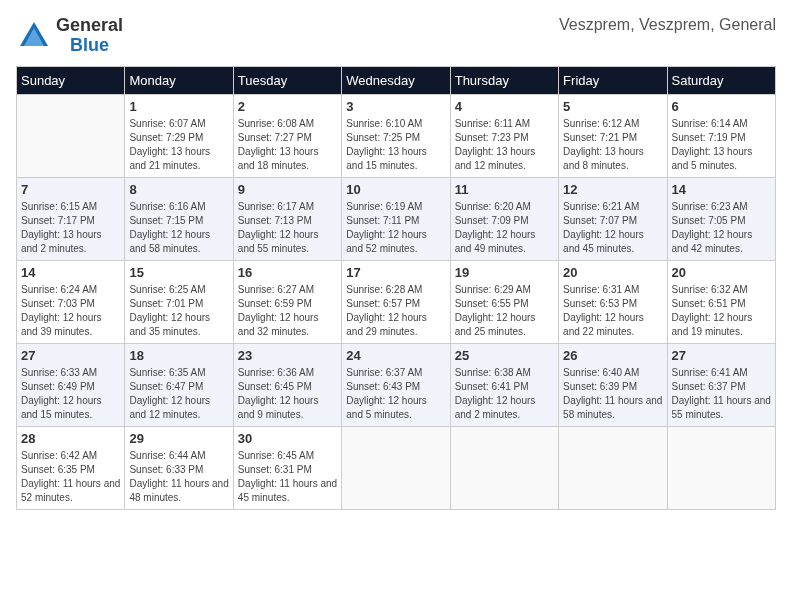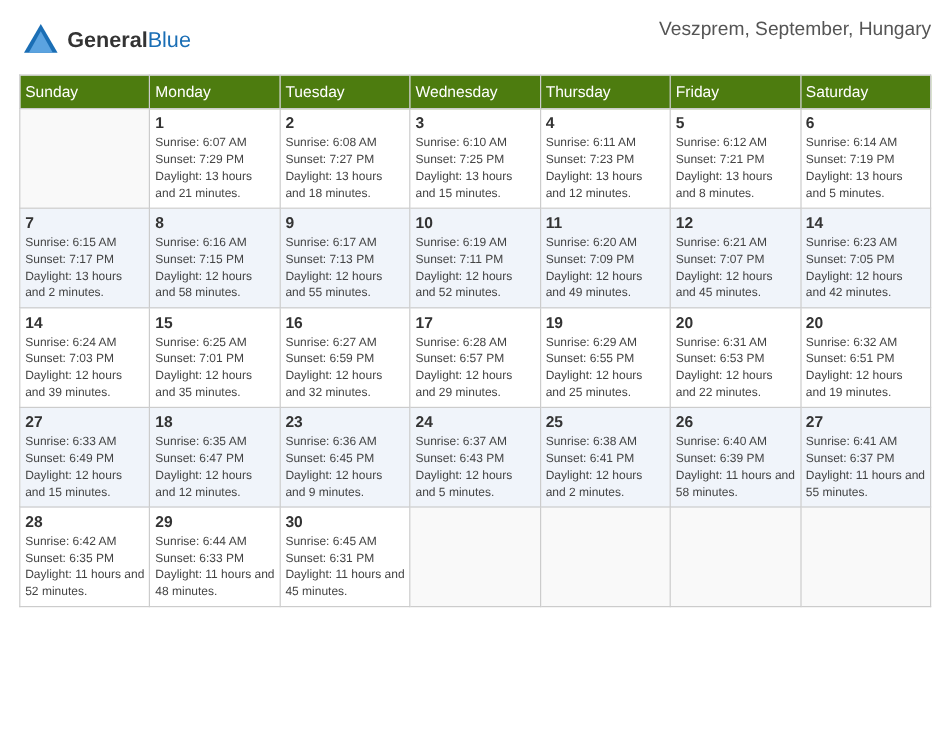--- a/index.html
+++ b/index.html
@@ -16,32 +16,33 @@
       align-items: flex-start;
       margin-bottom: 10px;
     }
     .logo {
       display: flex;
       align-items: center;
       gap: 4px;
     }
     .logo-text {
       display: flex;
-      flex-direction: row;
+      flex-direction: column;
       line-height: 1.1;
     }
     .logo-general {
       font-size: 18px;
       font-weight: bold;
       color: #333;
     }
     .logo-blue {
       font-size: 18px;
-      font-weight: normal;
+      font-weight: bold;
       color: #1a6eb5;
+      text-align: center;
     }
     .logo-icon {
       width: 36px;
       height: 36px;
     }
     .title-section {
       text-align: right;
     }
     .month-title {
       font-size: 36px;
@@ -51,21 +52,21 @@
     .location-title {
       font-size: 16px;
       color: #555;
     }
     .calendar {
       width: 100%;
       border-collapse: collapse;
       font-size: 11px;
     }
     .calendar thead th {
-      background: #4d7c0f;
+      background: #0f172a;
       color: #fff;
       padding: 6px 4px;
       text-align: left;
       font-size: 13px;
       font-weight: normal;
       border: 1px solid #ccc;
     }
     .calendar tbody td {
       border: 1px solid #ccc;
       vertical-align: top;
@@ -100,21 +101,21 @@
     <svg class="logo-icon" viewBox="0 0 36 36" xmlns="http://www.w3.org/2000/svg">
       <polygon points="18,4 32,28 4,28" fill="#1a6eb5"></polygon>
       <polygon points="18,10 28,28 8,28" fill="#5ba3e0"></polygon>
     </svg>
     <div class="logo-text">
       <span class="logo-general">General</span>
       <span class="logo-blue">Blue</span>
     </div>
   </div>
   <div class="title-section">
-    <div class="location-title">Veszprem, September, Hungary</div>
+    <div class="location-title">Veszprem, Veszprem, General</div>
   </div>
 </div>
 
 <table class="calendar">
   <thead>
     <tr>
     <th>Sunday</th>
         <th>Monday</th>
         <th>Tuesday</th>
         <th>Wednesday</th>

